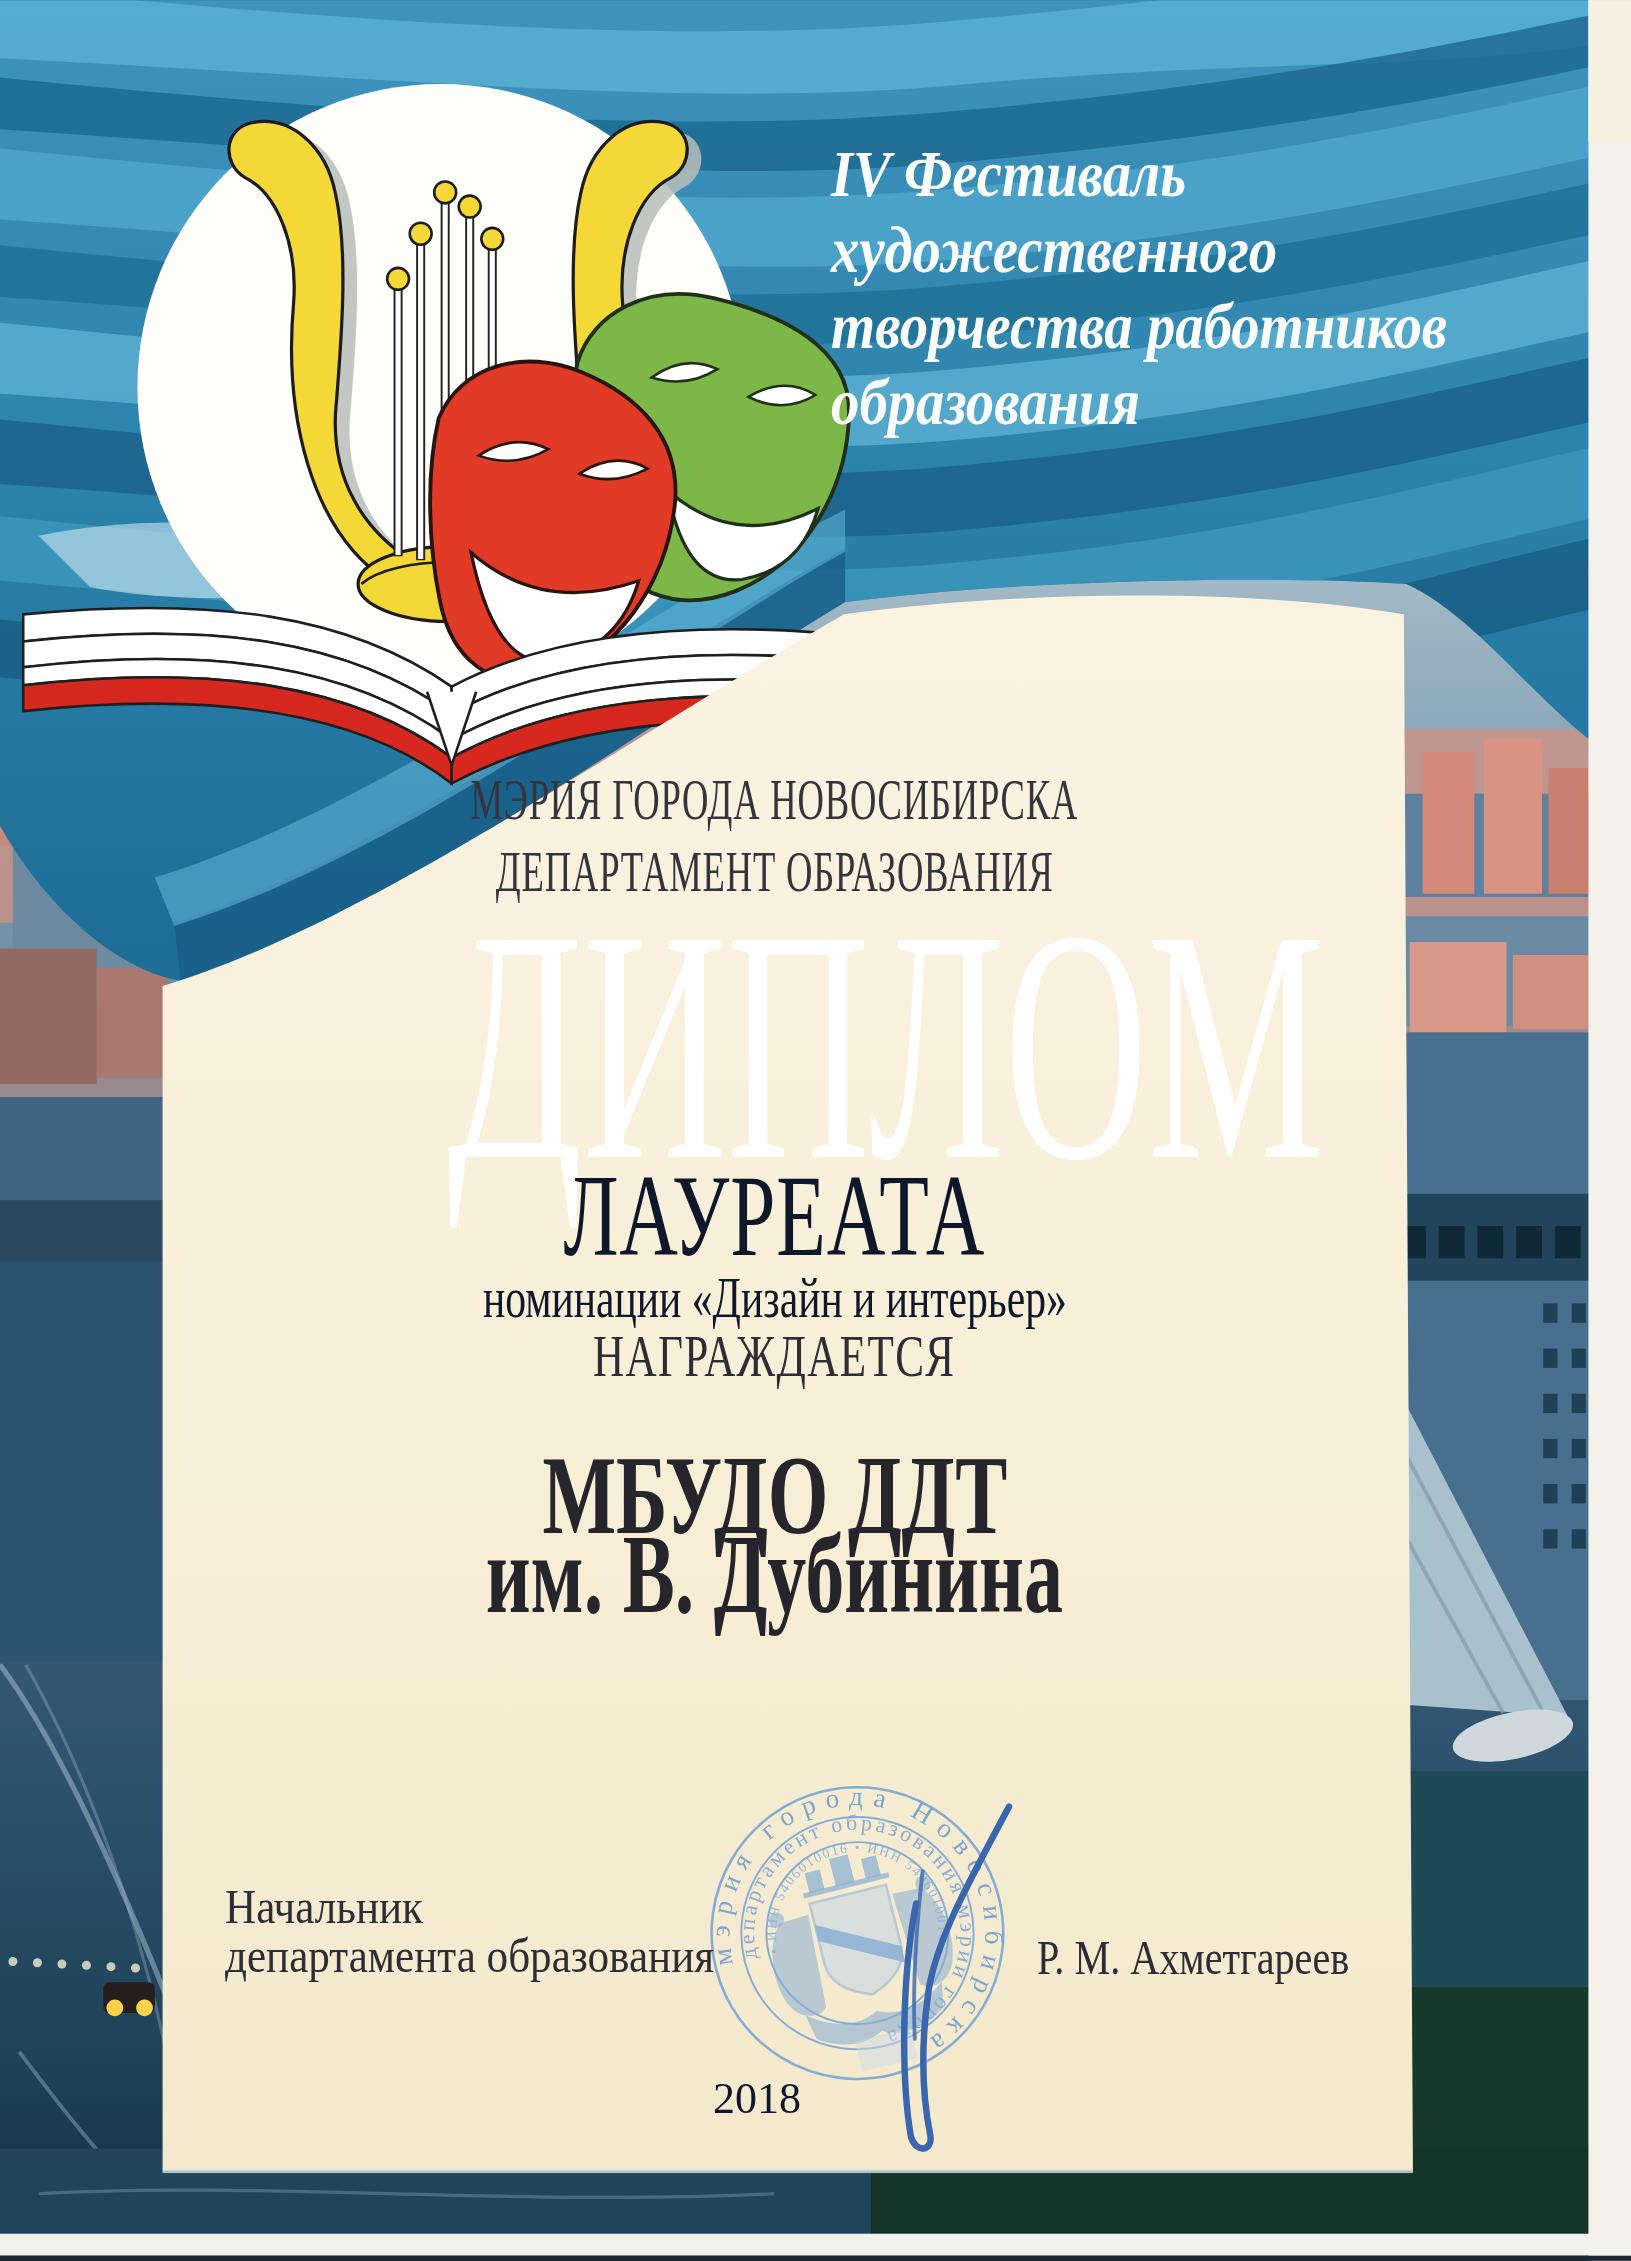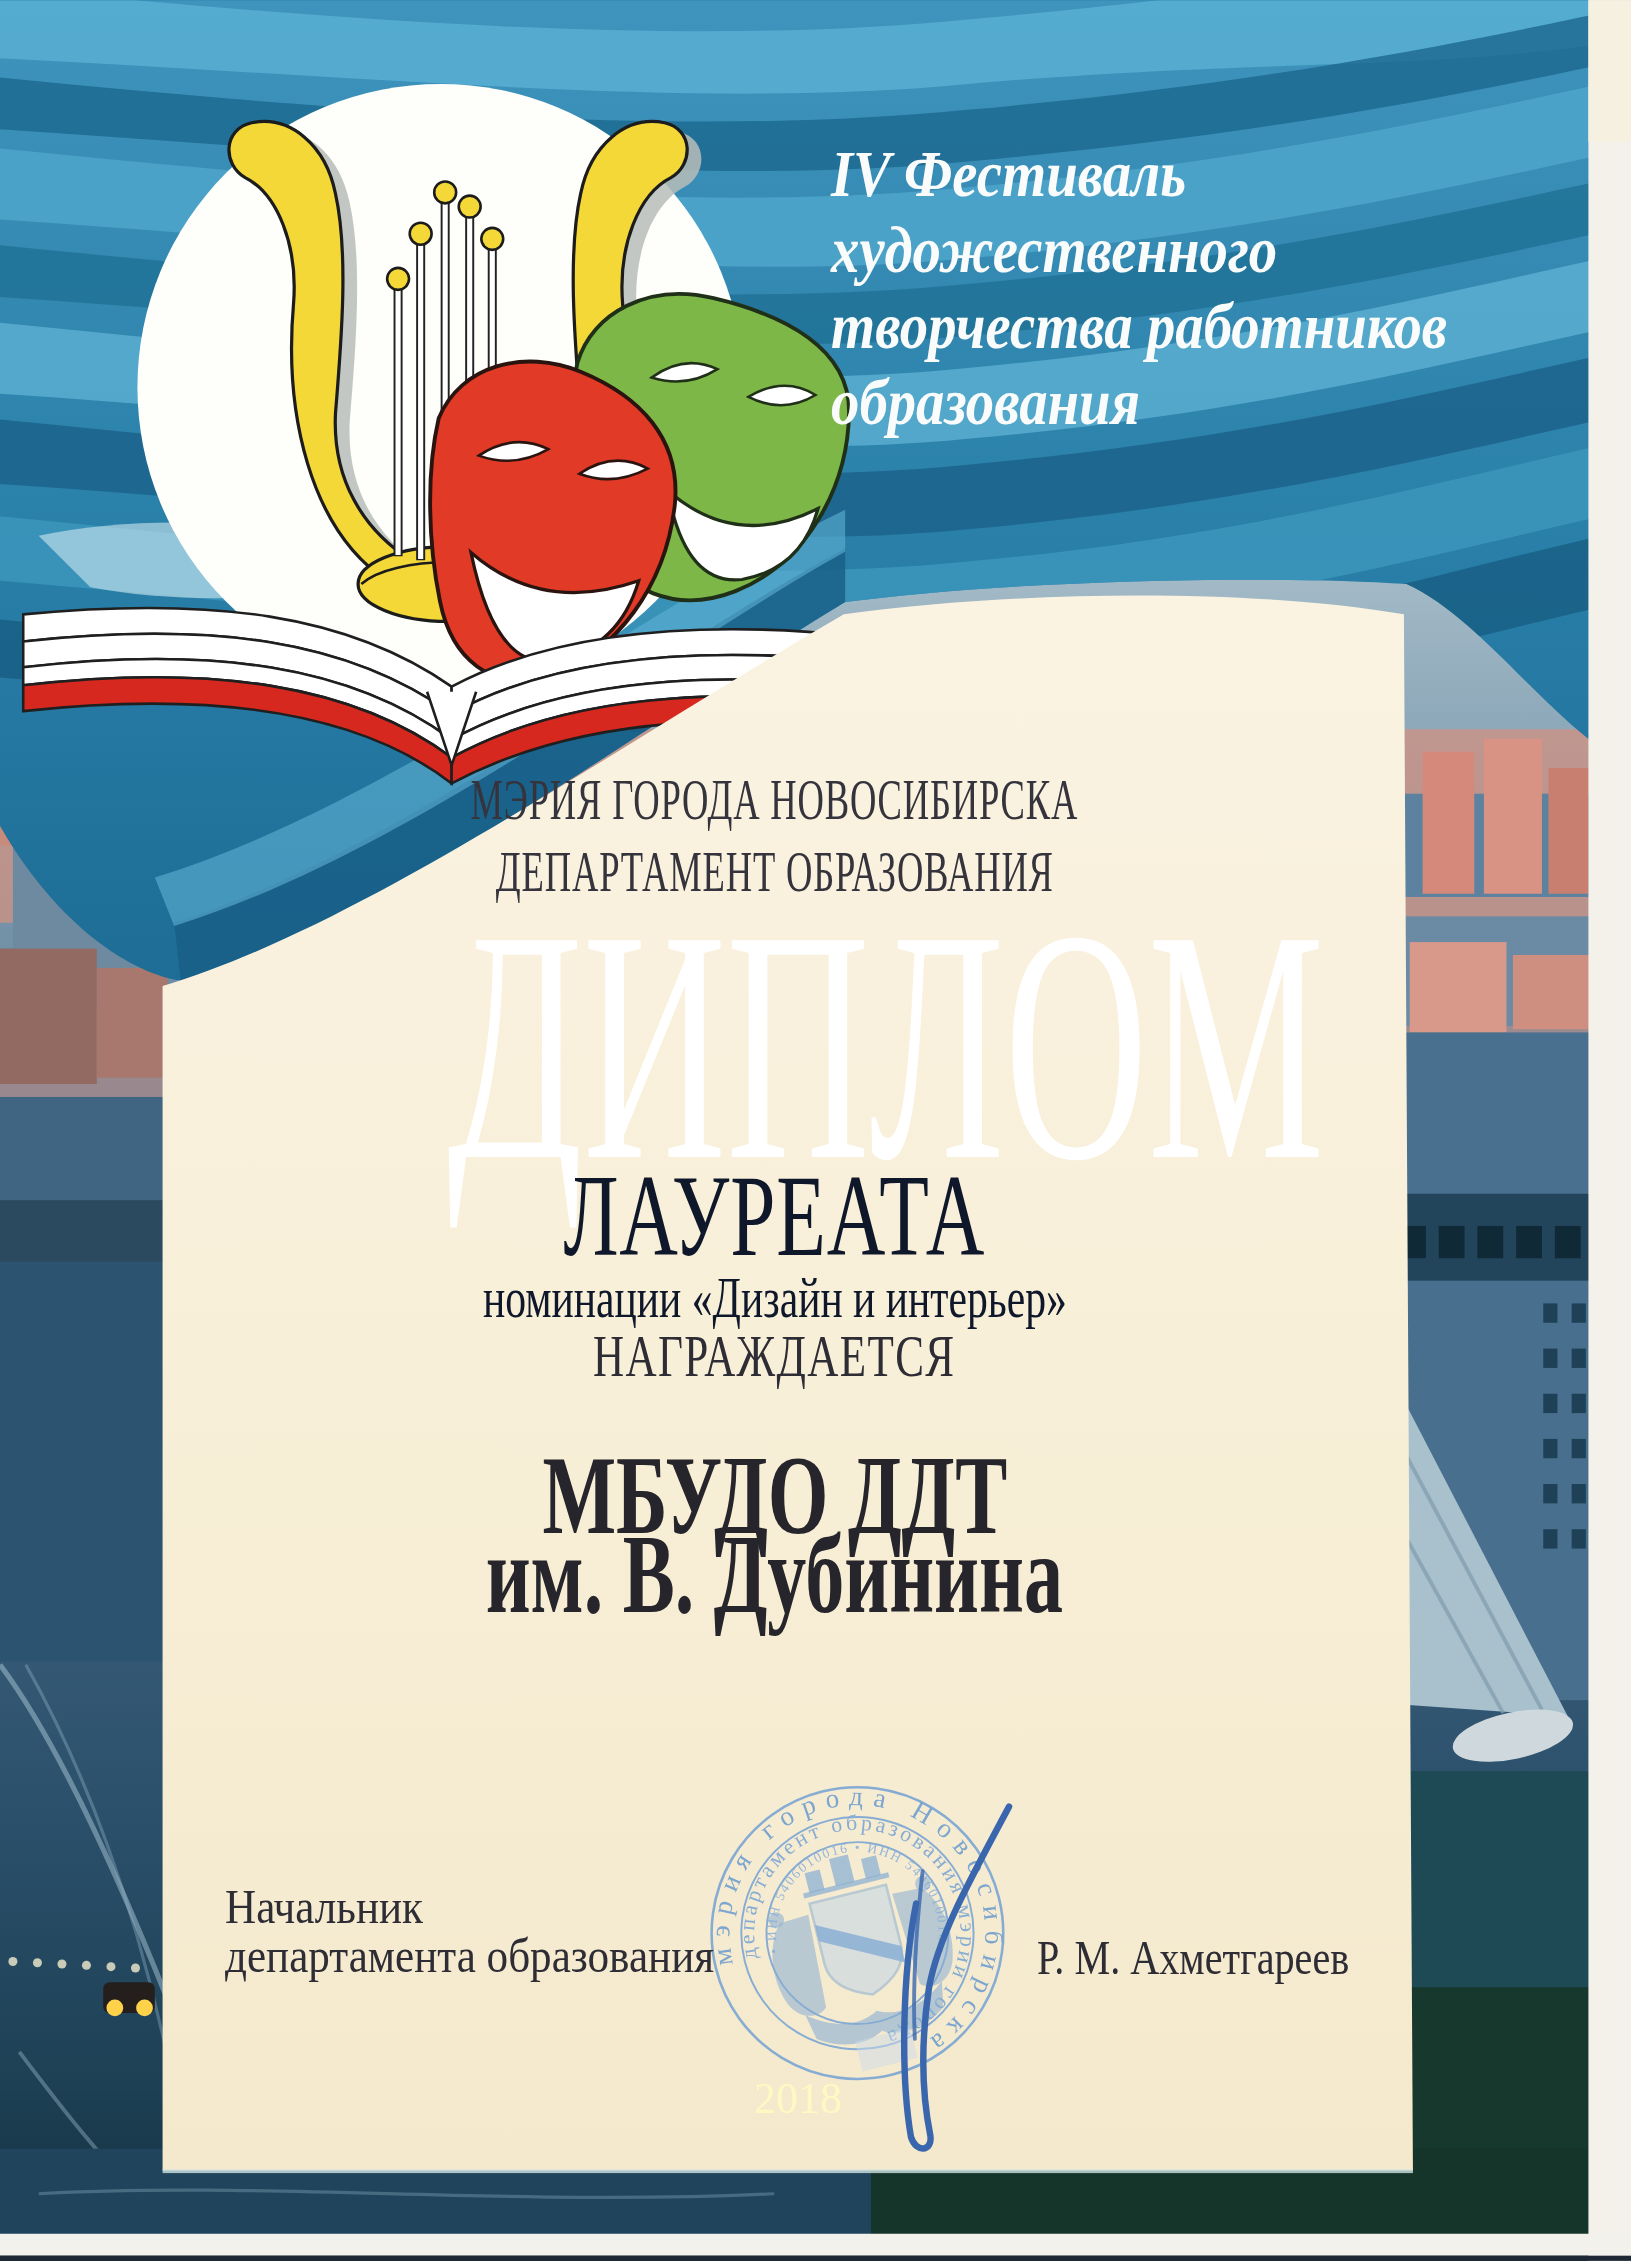--- a/index.html
+++ b/index.html
@@ -23,21 +23,21 @@
   .award{color:#2e2d35;font-size:59px;line-height:1;}
   .award .cx{transform:scaleX(.73);letter-spacing:1.9px;}
   .recip{color:#26252c;font-size:113px;line-height:1;font-weight:700;}
   .recip .cx{transform:scaleX(.69);}
   .dirnote{color:#2e2d35;font-size:54px;line-height:1;}
   .dirnote .cx{transform:scaleX(.97);}
   .sig-left{color:#2e2d35;font-size:49px;line-height:1;}
   .sig-left .cx{transform:scaleX(.88);transform-origin:left center;}
   .sig-name{color:#2e2d35;font-size:49px;line-height:1;margin-left:6px;}
   .sig-name .cx{transform:scaleX(.82);transform-origin:left center;}
-  .year{color:#fef9c3;font-size:44px;line-height:1;position:absolute;left:713px;width:129px;text-align:right;}
+  .year{color:#0f172a;font-size:44px;line-height:1;position:absolute;left:713px;width:129px;text-align:left;}
 </style>
 </head>
 <body>
 
 <div id="page">
 
   <svg id="bg" viewBox="0 0 2528 3504" xmlns="http://www.w3.org/2000/svg">
     <defs>
       <linearGradient id="cityG" x1="0" y1="840" x2="0" y2="3504" gradientUnits="userSpaceOnUse">
         <stop offset="0" stop-color="#a8bdc9"></stop>

